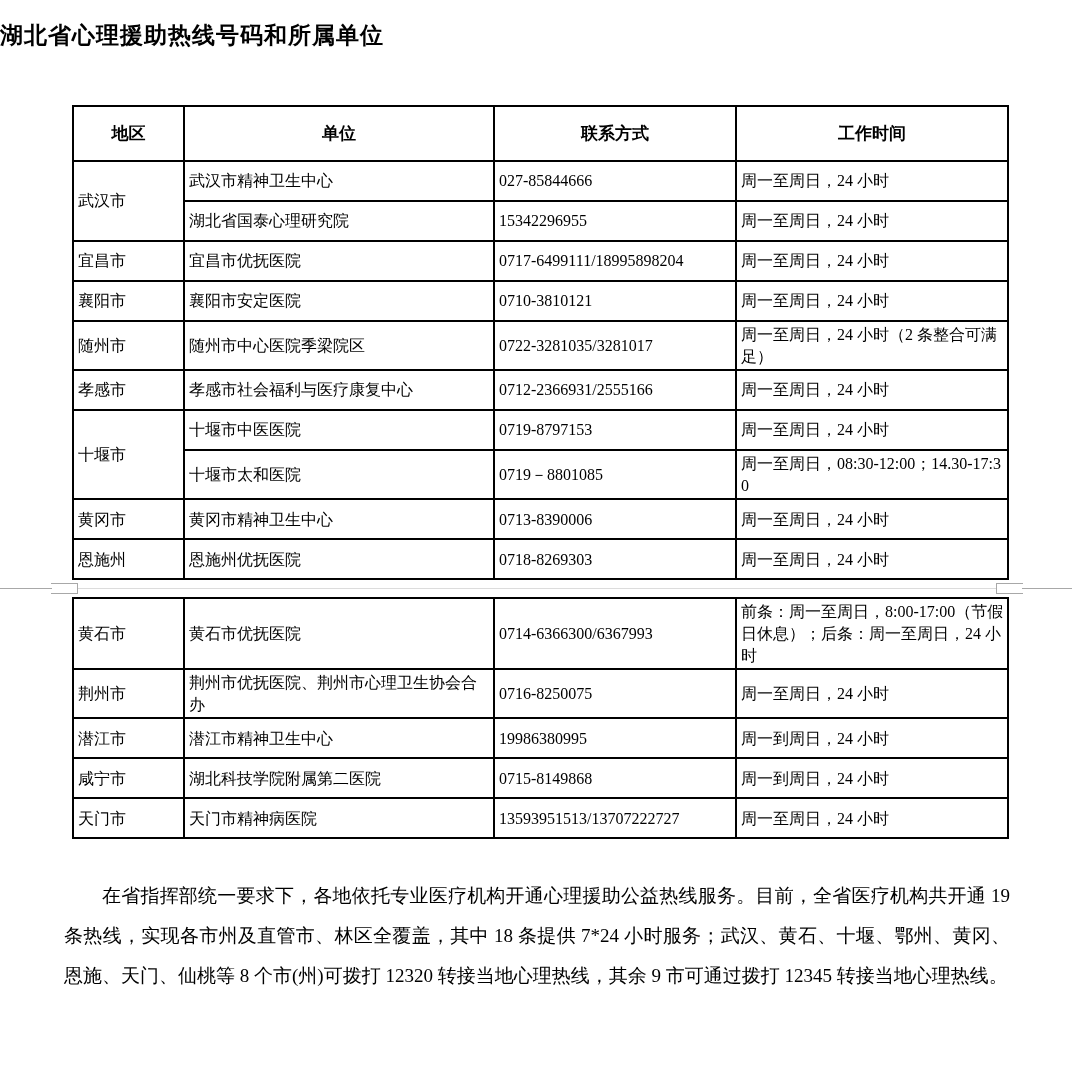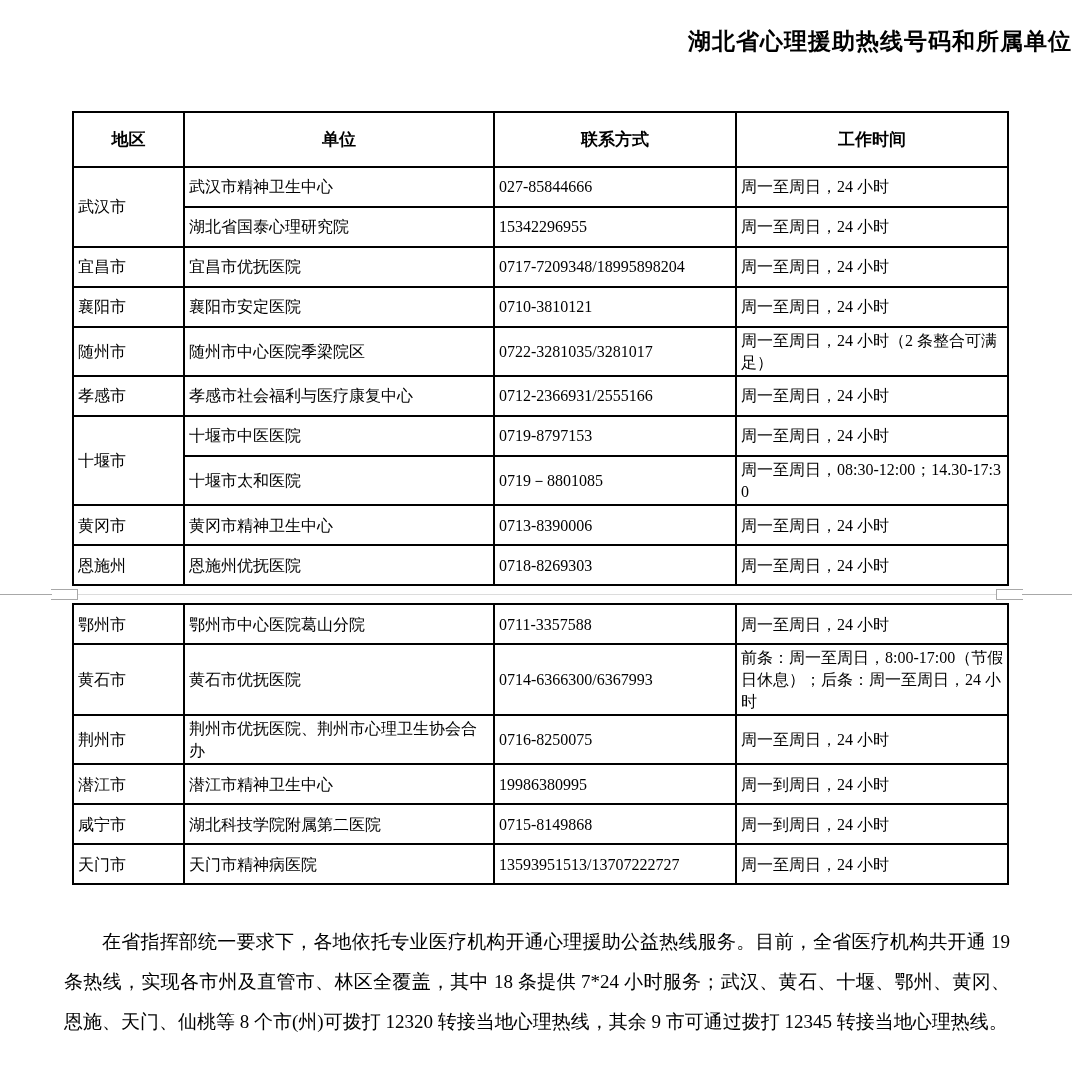--- a/index.html
+++ b/index.html
@@ -6,24 +6,24 @@
   html, body { background: #ffffff; }
   body {
     width: 1072px;
     min-height: 1085px;
     color: #000;
     font-family: "Liberation Serif", "DejaVu Serif", serif;
   }
   .doc { padding: 0 0 10px 0; }
 
   .doc-title {
-    text-align: right;
+    text-align: left;
     font-size: 23px;
     font-weight: bold;
-    padding-top: 26px;
+    padding-top: 20px;
     margin-bottom: 54px;
     letter-spacing: 1px;
   }
 
   table.hotline {
     border-collapse: collapse;
     table-layout: fixed;
     width: 935px;
     margin-left: 72px;
   }
@@ -118,21 +118,21 @@
         <td>周一至周日，24 小时</td>
       </tr>
       <tr>
         <td>湖北省国泰心理研究院</td>
         <td>15342296955</td>
         <td>周一至周日，24 小时</td>
       </tr>
       <tr>
         <td class="c-region">宜昌市</td>
         <td>宜昌市优抚医院</td>
-        <td>0717-7209348/18995898204</td>
+        <td>0717-6499111/18995898204</td>
         <td>周一至周日，24 小时</td>
       </tr>
       <tr>
         <td class="c-region">襄阳市</td>
         <td>襄阳市安定医院</td>
         <td>0710-3810121</td>
         <td>周一至周日，24 小时</td>
       </tr>
       <tr>
         <td class="c-region">随州市</td>
@@ -181,26 +181,20 @@
   </div>
 
   <table class="hotline">
     <colgroup>
         <col class="c1">
         <col class="c2">
         <col class="c3">
         <col class="c4">
       </colgroup>
     <tbody>
-      <tr>
-        <td class="c-region">鄂州市</td>
-        <td>鄂州市中心医院葛山分院</td>
-        <td>0711-3357588</td>
-        <td>周一至周日，24 小时</td>
-      </tr>
       <tr class="tall">
         <td class="c-region">黄石市</td>
         <td>黄石市优抚医院</td>
         <td>0714-6366300/6367993</td>
         <td>前条：周一至周日，8:00-17:00（节假日休息）；后条：周一至周日，24 小时</td>
       </tr>
       <tr>
         <td class="c-region">荆州市</td>
         <td>荆州市优抚医院、荆州市心理卫生协会合办</td>
         <td>0716-8250075</td>

